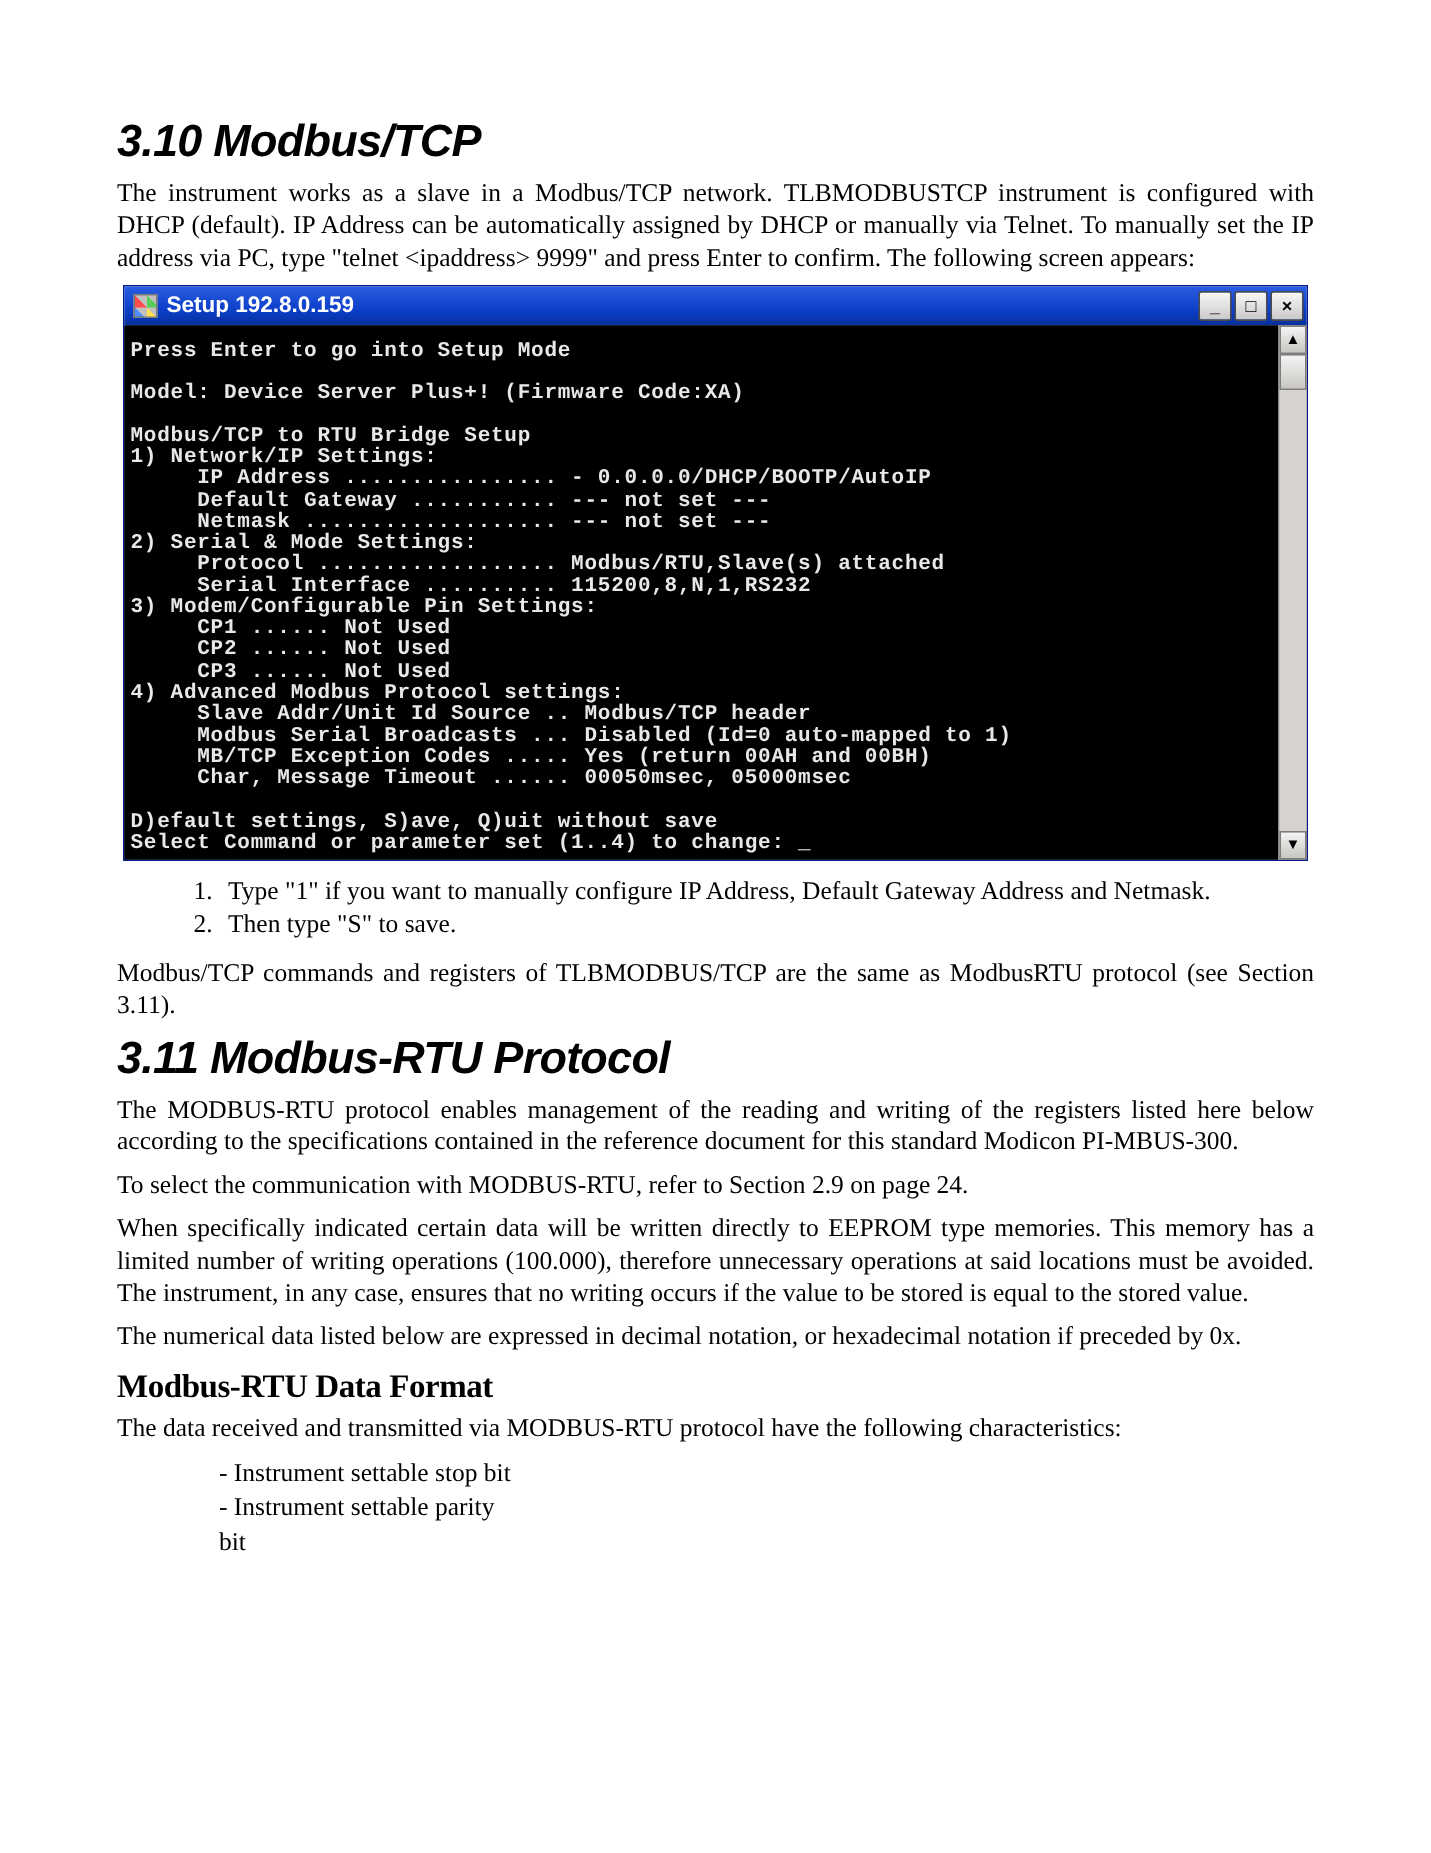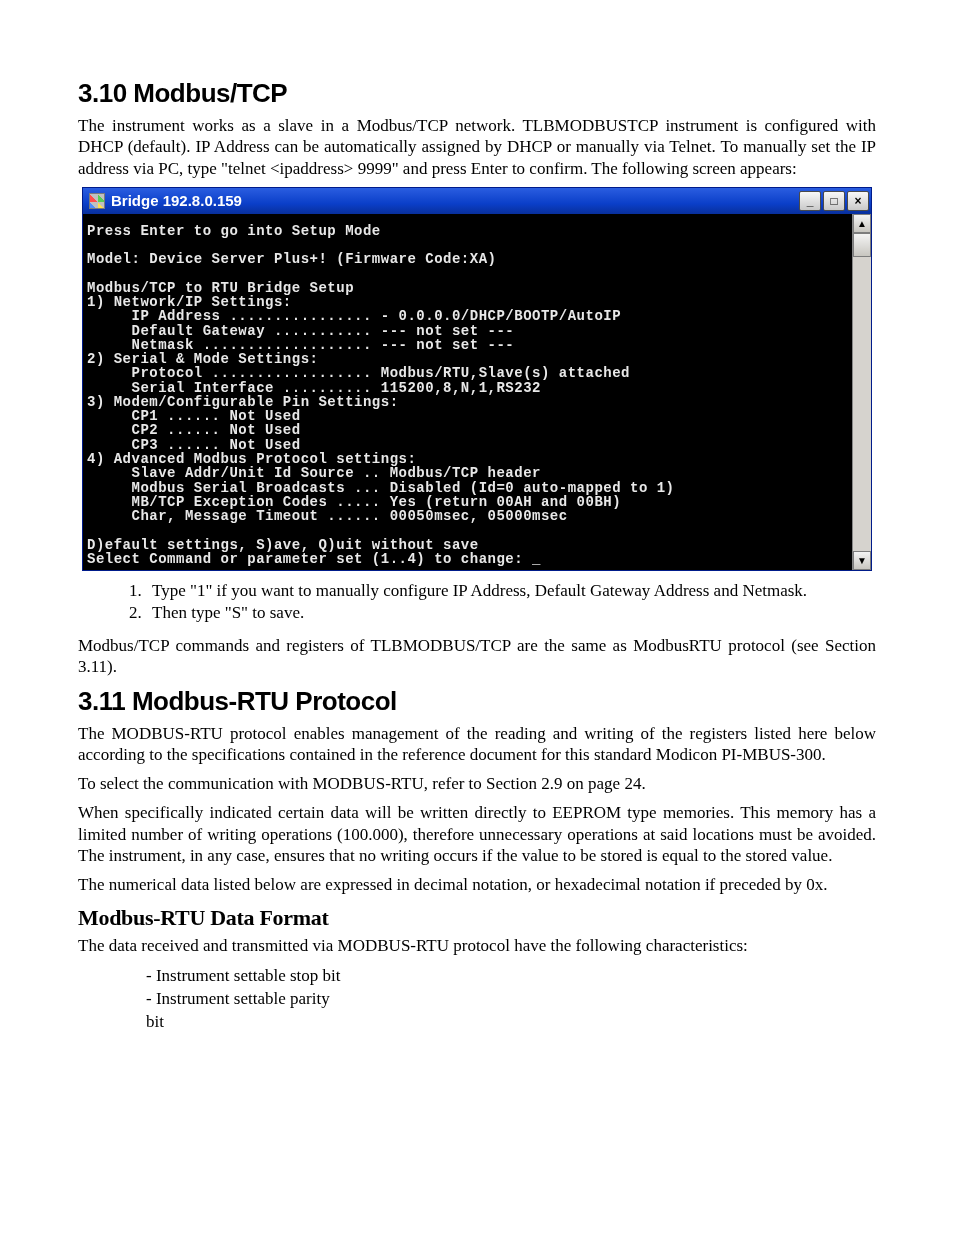--- a/index.html
+++ b/index.html
@@ -9,23 +9,24 @@
     padding: 78px 78px 30px 78px;
     color: #000;
     background: #fff;
     width: 954px;
     box-sizing: border-box;
   }
   h2.section {
     font-family: "Arial Narrow", Arial, sans-serif;
     font-weight: bold;
     font-stretch: condensed;
-    font-size: 26px;
+    font-size: 30px;
     margin: 0 0 6px 0;
     letter-spacing: -0.5px;
+    font-style: italic;
   }
   h3.sub {
     font-family: Liberation Serif, serif;
     font-weight: bold;
     font-stretch: condensed;
     font-size: 22px;
     margin: 10px 0 2px 0;
     letter-spacing: -0.3px;
   }
   p {
@@ -135,21 +136,21 @@
 </style>
 </head>
 <body>
 
 <h2 class="section">3.10 Modbus/TCP</h2>
 <p>The instrument works as a slave in a Modbus/TCP network. TLBMODBUSTCP instrument is configured with DHCP (default). IP Address can be automatically assigned by DHCP or manually via Telnet. To manually set the IP address via PC, type "telnet &lt;ipaddress&gt; 9999" and press Enter to confirm. The following screen appears:</p>
 
 <div class="telnet-window">
   <div class="titlebar">
     <span class="appicon"></span>
-    <span class="title">Bridge 192.8.0.159</span>
+    <span class="title">Setup 192.8.0.159</span>
     <div class="winbtns">
       <div class="btn">_</div>
       <div class="btn">□</div>
       <div class="btn close">×</div>
     </div>
   </div>
   <div class="terminal-wrap">
     <div class="terminal">Press Enter to go into Setup Mode
 
 Model: Device Server Plus+! (Firmware Code:XA)

